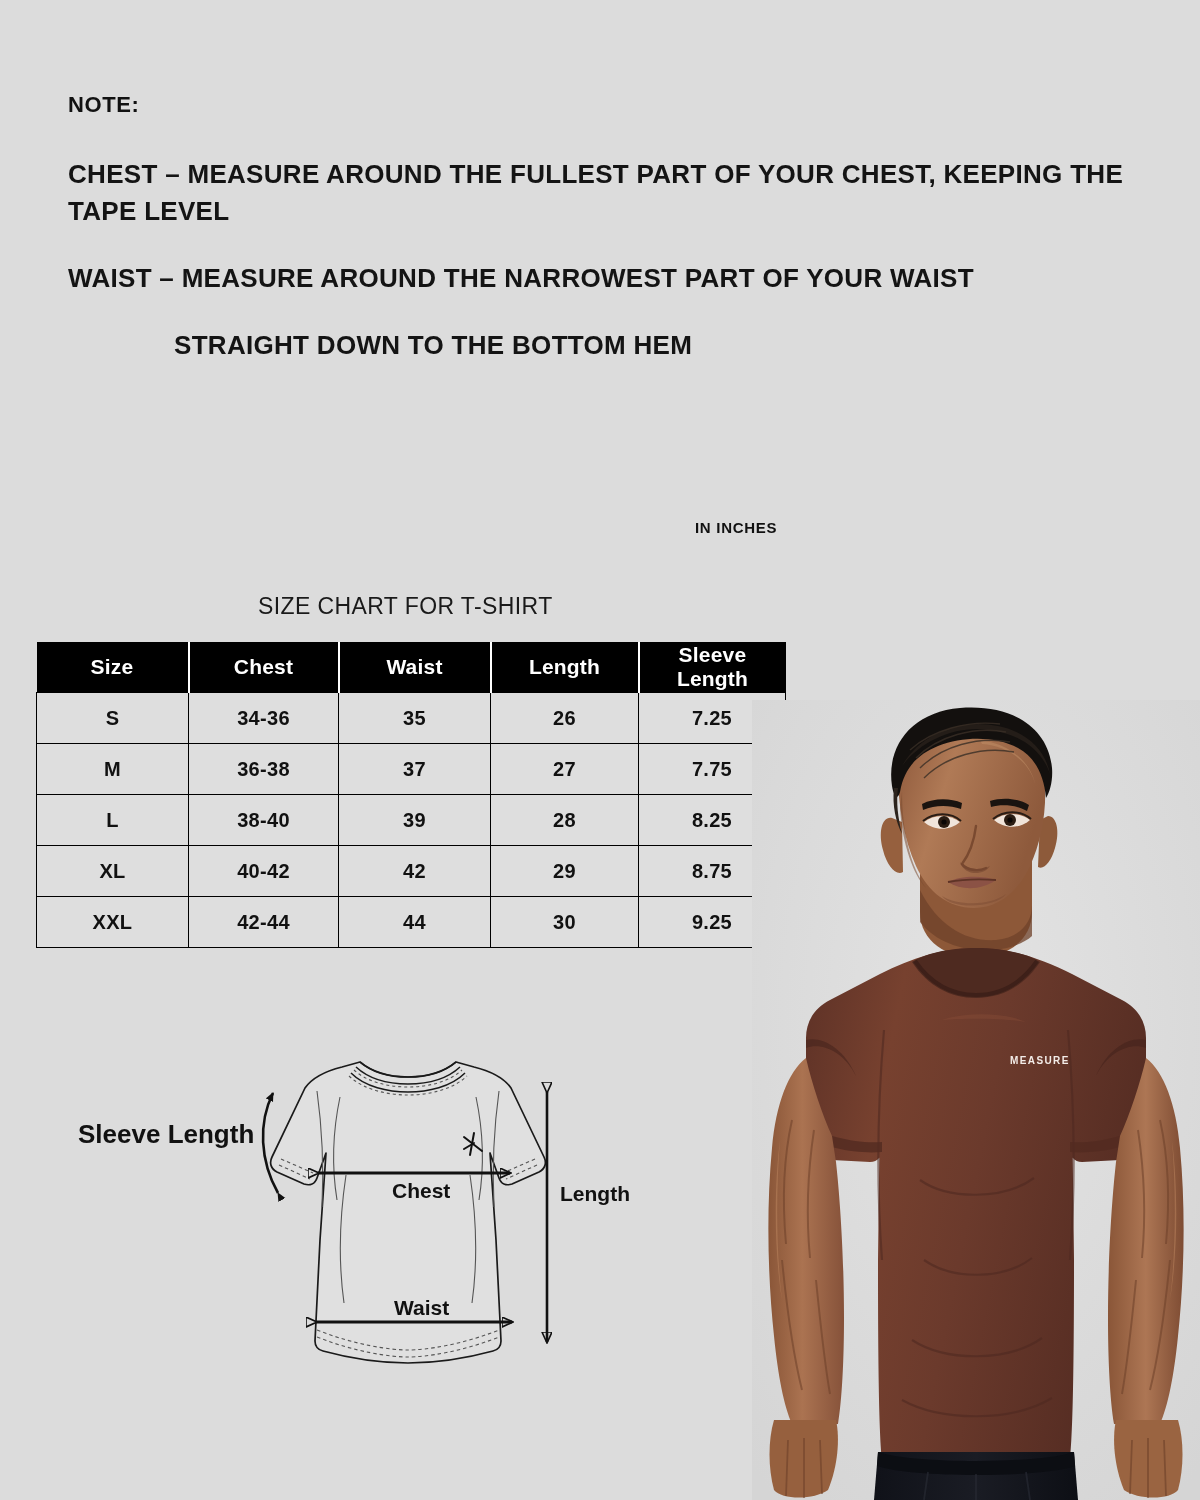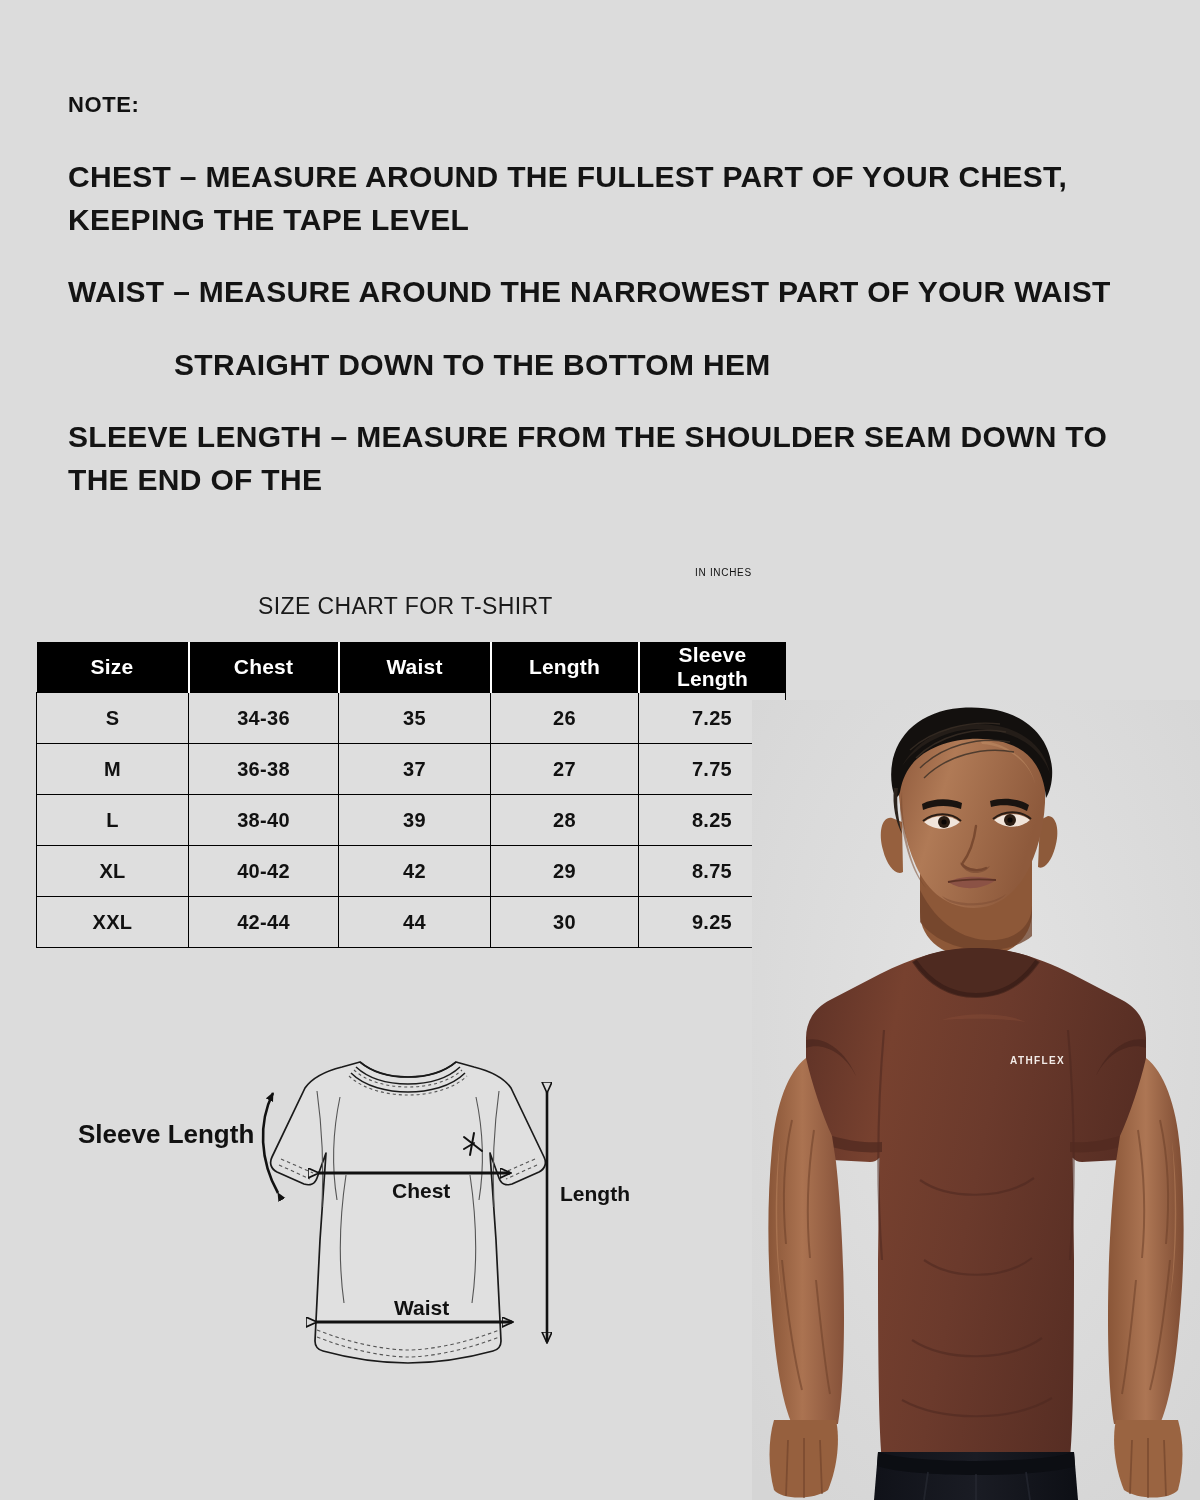--- a/index.html
+++ b/index.html
@@ -24,42 +24,41 @@
     width: 1100px;
   }
   .note-heading {
     font-size: 22px;
     font-weight: 700;
     letter-spacing: 0.6px;
     color: #111;
     margin: 0 0 38px 0;
   }
   .note-line {
-    font-size: 30px;
+    font-size: 26px;
     font-weight: 600;
     letter-spacing: 0.3px;
     line-height: 1.42;
     color: #141414;
     margin: 0 0 30px 0;
   }
   .note-line .indent {
     display: block;
     padding-left: 106px;
   }
 
   
   #in-inches {
     position: absolute;
     left: 695px;
     top: 519px;
-    font-size: 10px;
-    font-weight: 400;
+    font-size: 15px;
+    font-weight: 700;
     letter-spacing: 0.7px;
     color: #111;
-    margin-top: 48px;
   }
 
   
   #table-title {
     position: absolute;
     left: 258px;
     top: 593px;
     font-size: 23px;
     font-weight: 500;
     letter-spacing: 0.4px;
@@ -154,23 +153,20 @@
   </div>
 
   <div class="note-line">
     <span>WAIST – MEASURE AROUND THE NARROWEST PART OF YOUR WAIST</span>
   </div>
 
   <div class="note-line">
     <span class="indent">STRAIGHT DOWN TO THE BOTTOM HEM</span>
   </div>
 
-  <div class="note-line">
-    <span>SLEEVE LENGTH – MEASURE FROM THE SHOULDER SEAM DOWN TO THE END OF THE</span>
-  </div>
 </div>
 
 <div id="in-inches">IN INCHES</div>
 
 <div id="table-title">SIZE CHART FOR T-SHIRT</div>
 
 <table id="size-table">
   <colgroup>
     <col class="col-size">
       <col class="col-chest">
@@ -506,13 +502,13 @@
     <path d="M126,752 L322,752 L326,800 L122,800 Z" fill="url(#shortsGrad)"></path>
     <path d="M126,752 C160,764 288,764 322,752 L323,766 C288,778 160,778 125,766 Z" fill="#0c0e13"></path>
     <g fill="none" stroke="#272a33" stroke-width="1.8" opacity="0.7">
       <path d="M176,772 L172,800"></path>
       <path d="M224,774 L224,800"></path>
       <path d="M274,772 L278,800"></path>
     </g>
   </svg>
 </div>
 
-<div id="brand-logo">ATHFLEX</div>
+<div id="brand-logo">MEASURE</div>
 
 </body></html>

